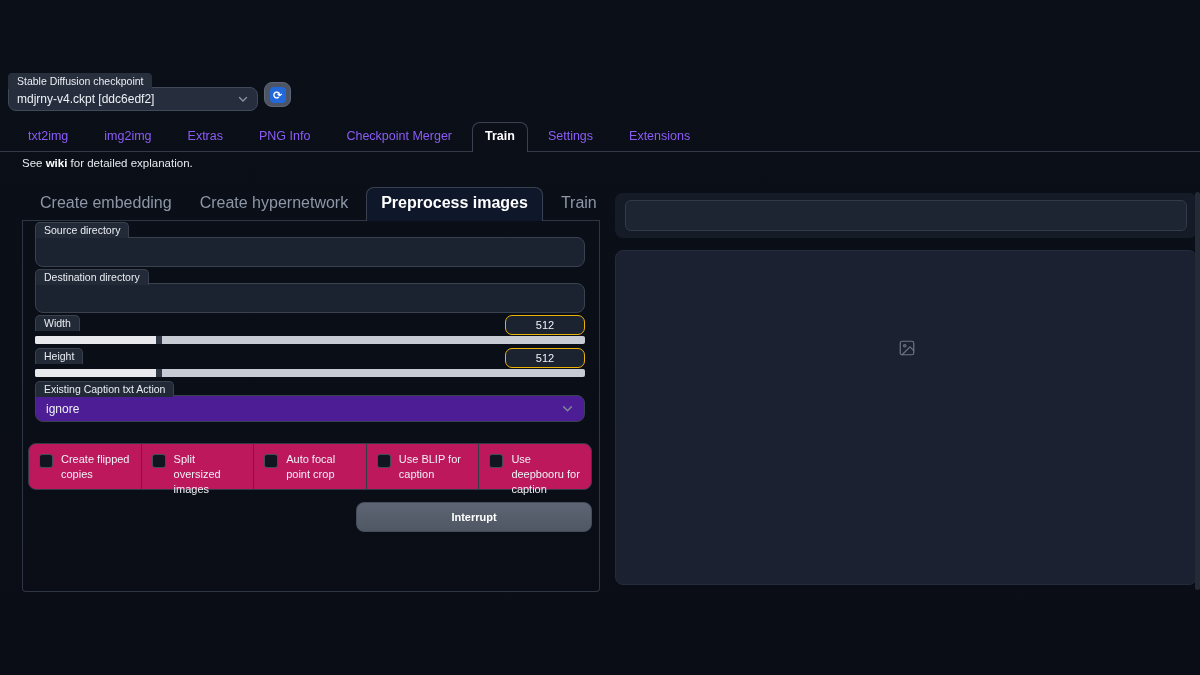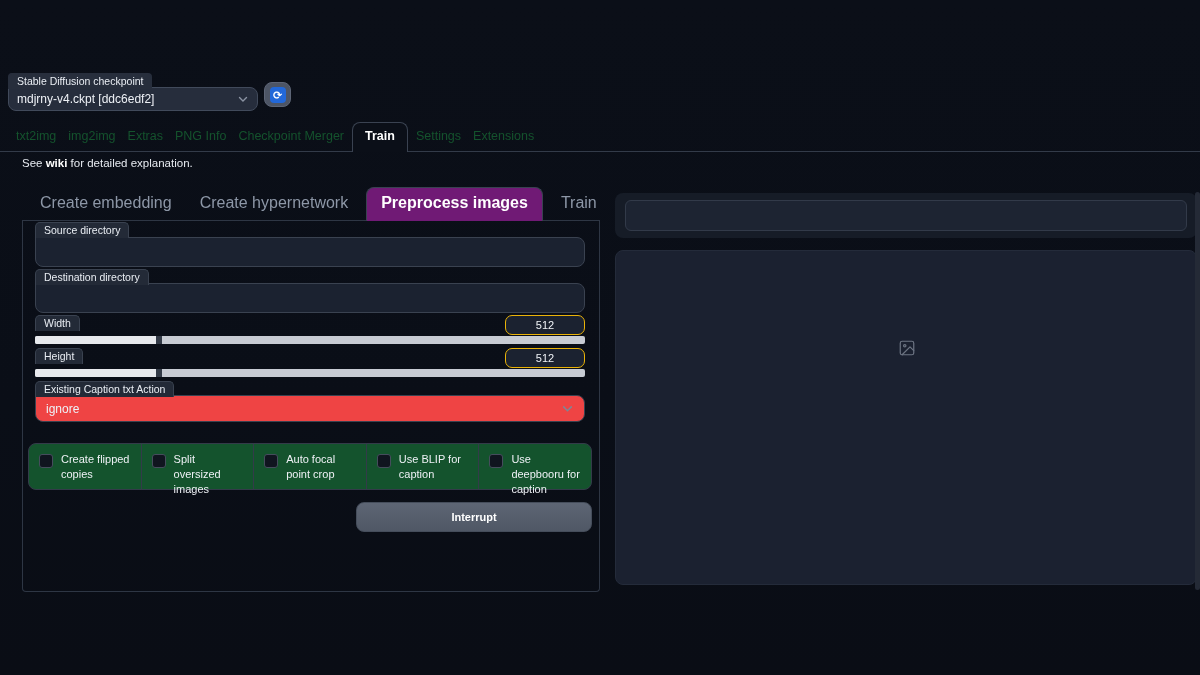--- a/index.html
+++ b/index.html
@@ -41,40 +41,40 @@
     width:16px; height:16px; border-radius:4px; background:#2268d9;
     color:#fff; font-size:11px; font-weight:bold; line-height:16px; text-align:center;
   }
   
   .tabbar {
     position:absolute; left:0; top:124px; width:1200px; height:28px;
     display:flex; align-items:flex-end; padding-left:10px;
     border-bottom:1px solid #333b49;
   }
   .tab {
-    font-size:12.5px; color:#14532d; padding:6px 2px 8px; margin:0 4px;
+    font-size:12.5px; color:#8b5cf6; padding:6px 2px 8px; margin:0 16px;
     cursor:pointer; white-space:nowrap;
   }
   .tab.selected {
     color:#ffffff; font-weight:bold; background:#0b0f18;
     border:1px solid #3a4251; border-bottom:none; border-radius:8px 8px 0 0;
     padding:6px 12px 9px; margin:0 2px -1px;
   }
   
   .wiki-note { position:absolute; left:22px; top:157px; font-size:11.5px; color:#e6eaf0; }
   .wiki-note .lnk { font-weight:bold; color:#ffffff; cursor:pointer; }
   
   .subtabbar {
     position:absolute; left:22px; top:192px; width:578px; height:29px;
     display:flex; align-items:flex-end; padding-left:4px;
     border-bottom:1px solid #2e3644;
   }
   .subtab { font-size:16px; color:#8d97a7; padding:6px 4px 8px; margin:0 10px; cursor:pointer; white-space:nowrap;text-align:center; }
   .subtab.selected {
-    color:#fff; font-weight:bold; background:#701a75;
+    color:#fff; font-weight:bold; background:#0f172a;
     border:1px solid #3a4251; border-bottom:none; border-radius:8px 8px 0 0;
     padding:6px 14px 9px; margin:0 4px -1px;
   }
   
   .form-box {
     position:absolute; left:22px; top:221px; width:578px; height:371px;
     border:1px solid #2e3644; border-top:none; border-radius:0 0 4px 4px;
   }
   .fchip {
     position:absolute; display:inline-block; background:#232a37;
@@ -92,28 +92,28 @@
     font-size:11px; color:#f0f3f7; text-align:center; line-height:18px; cursor:text;
   }
   .sl-track {
     position:absolute; left:12px; width:550px; height:8px;
     background:#c7cbd3; border-radius:2px; cursor:pointer;
   }
   .sl-fill { position:absolute; left:0; top:0; bottom:0; width:22.6%; background:#e7e9ed; border-radius:2px 0 0 2px; }
   .sl-thumb { position:absolute; top:0; bottom:0; width:6px; left:calc(22.6% - 3px); background:#333a47; }
   .fselect {
     position:absolute; left:12px; width:550px; height:27px;
-    background:#ef4444; border:1px solid #3a4250; border-radius:0 8px 8px 8px;
+    background:#4c1d95; border:1px solid #3a4250; border-radius:0 8px 8px 8px;
     display:flex; align-items:center; padding:0 10px; cursor:pointer;
   }
   .fselect .val { font-size:12px; color:#eef1f6; }
   .fselect .chev { margin-left:auto; color:#7e8696; display:flex; }
   .chk-box {
     position:absolute; left:5px; top:222px; width:564px; height:47px;
-    background:#14532d; border:1px solid #333b49; border-radius:8px;
+    background:#be185d; border:1px solid #333b49; border-radius:8px;
     display:flex;
   }
   .chk-cell {
     flex:1; display:flex; align-items:flex-start; padding:8px 9px 6px 10px;
     border-right:1px solid #333b49; cursor:pointer;
   }
   .chk-cell:last-child { border-right:none; }
   .chk-square {
     width:14px; height:14px; flex:0 0 14px; margin:2px 8px 0 0;
     background:#10151f; border:1px solid #454d5c; border-radius:3px;

